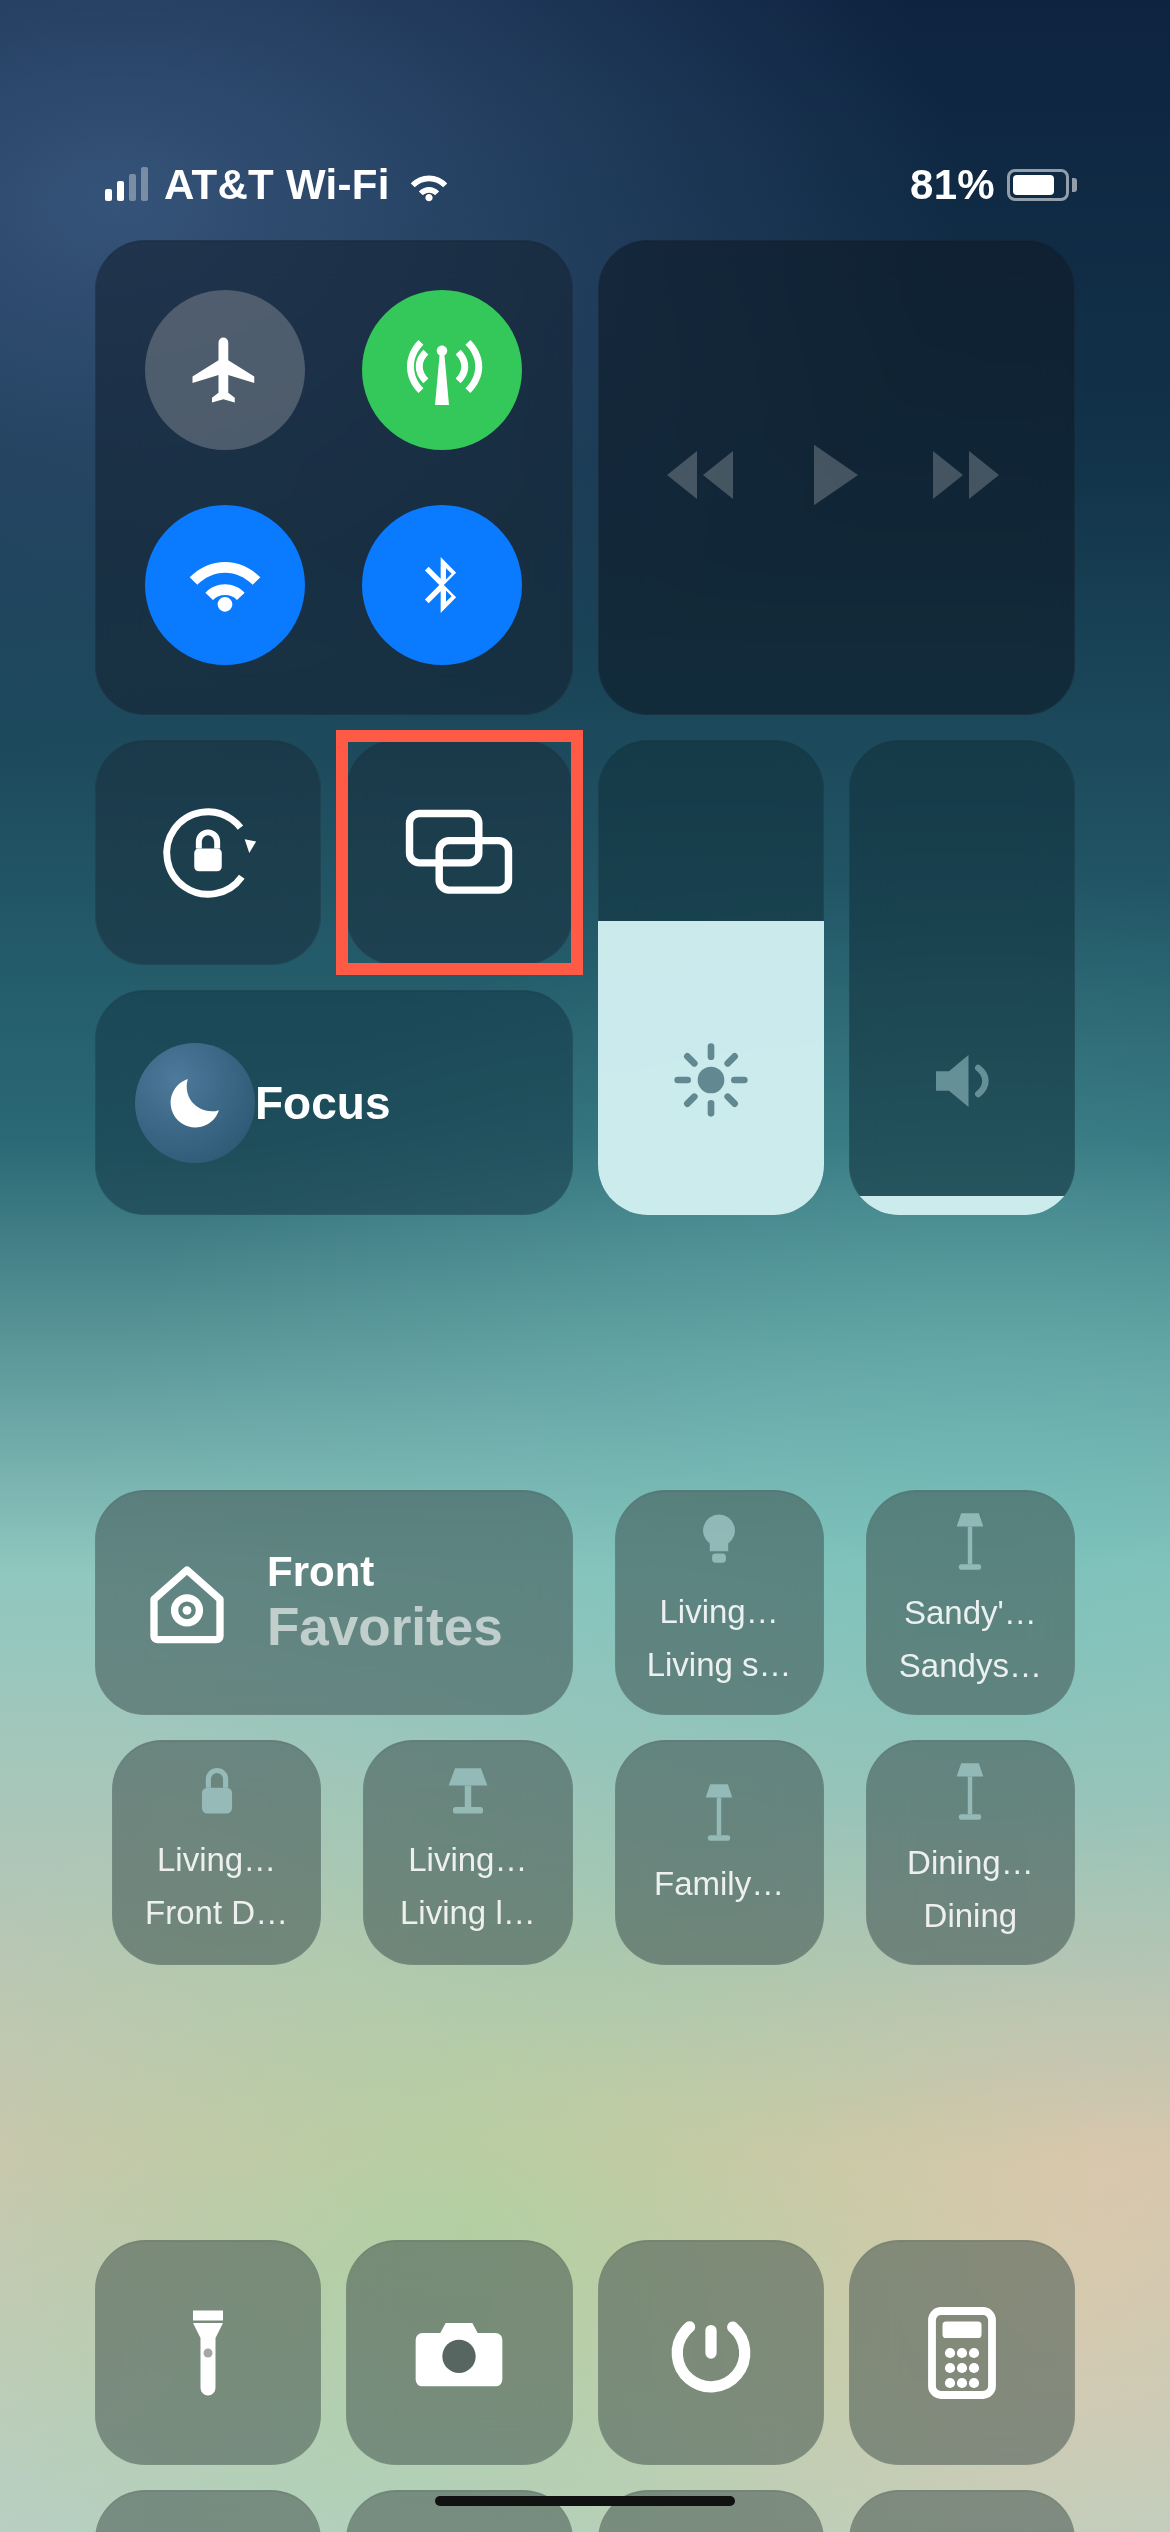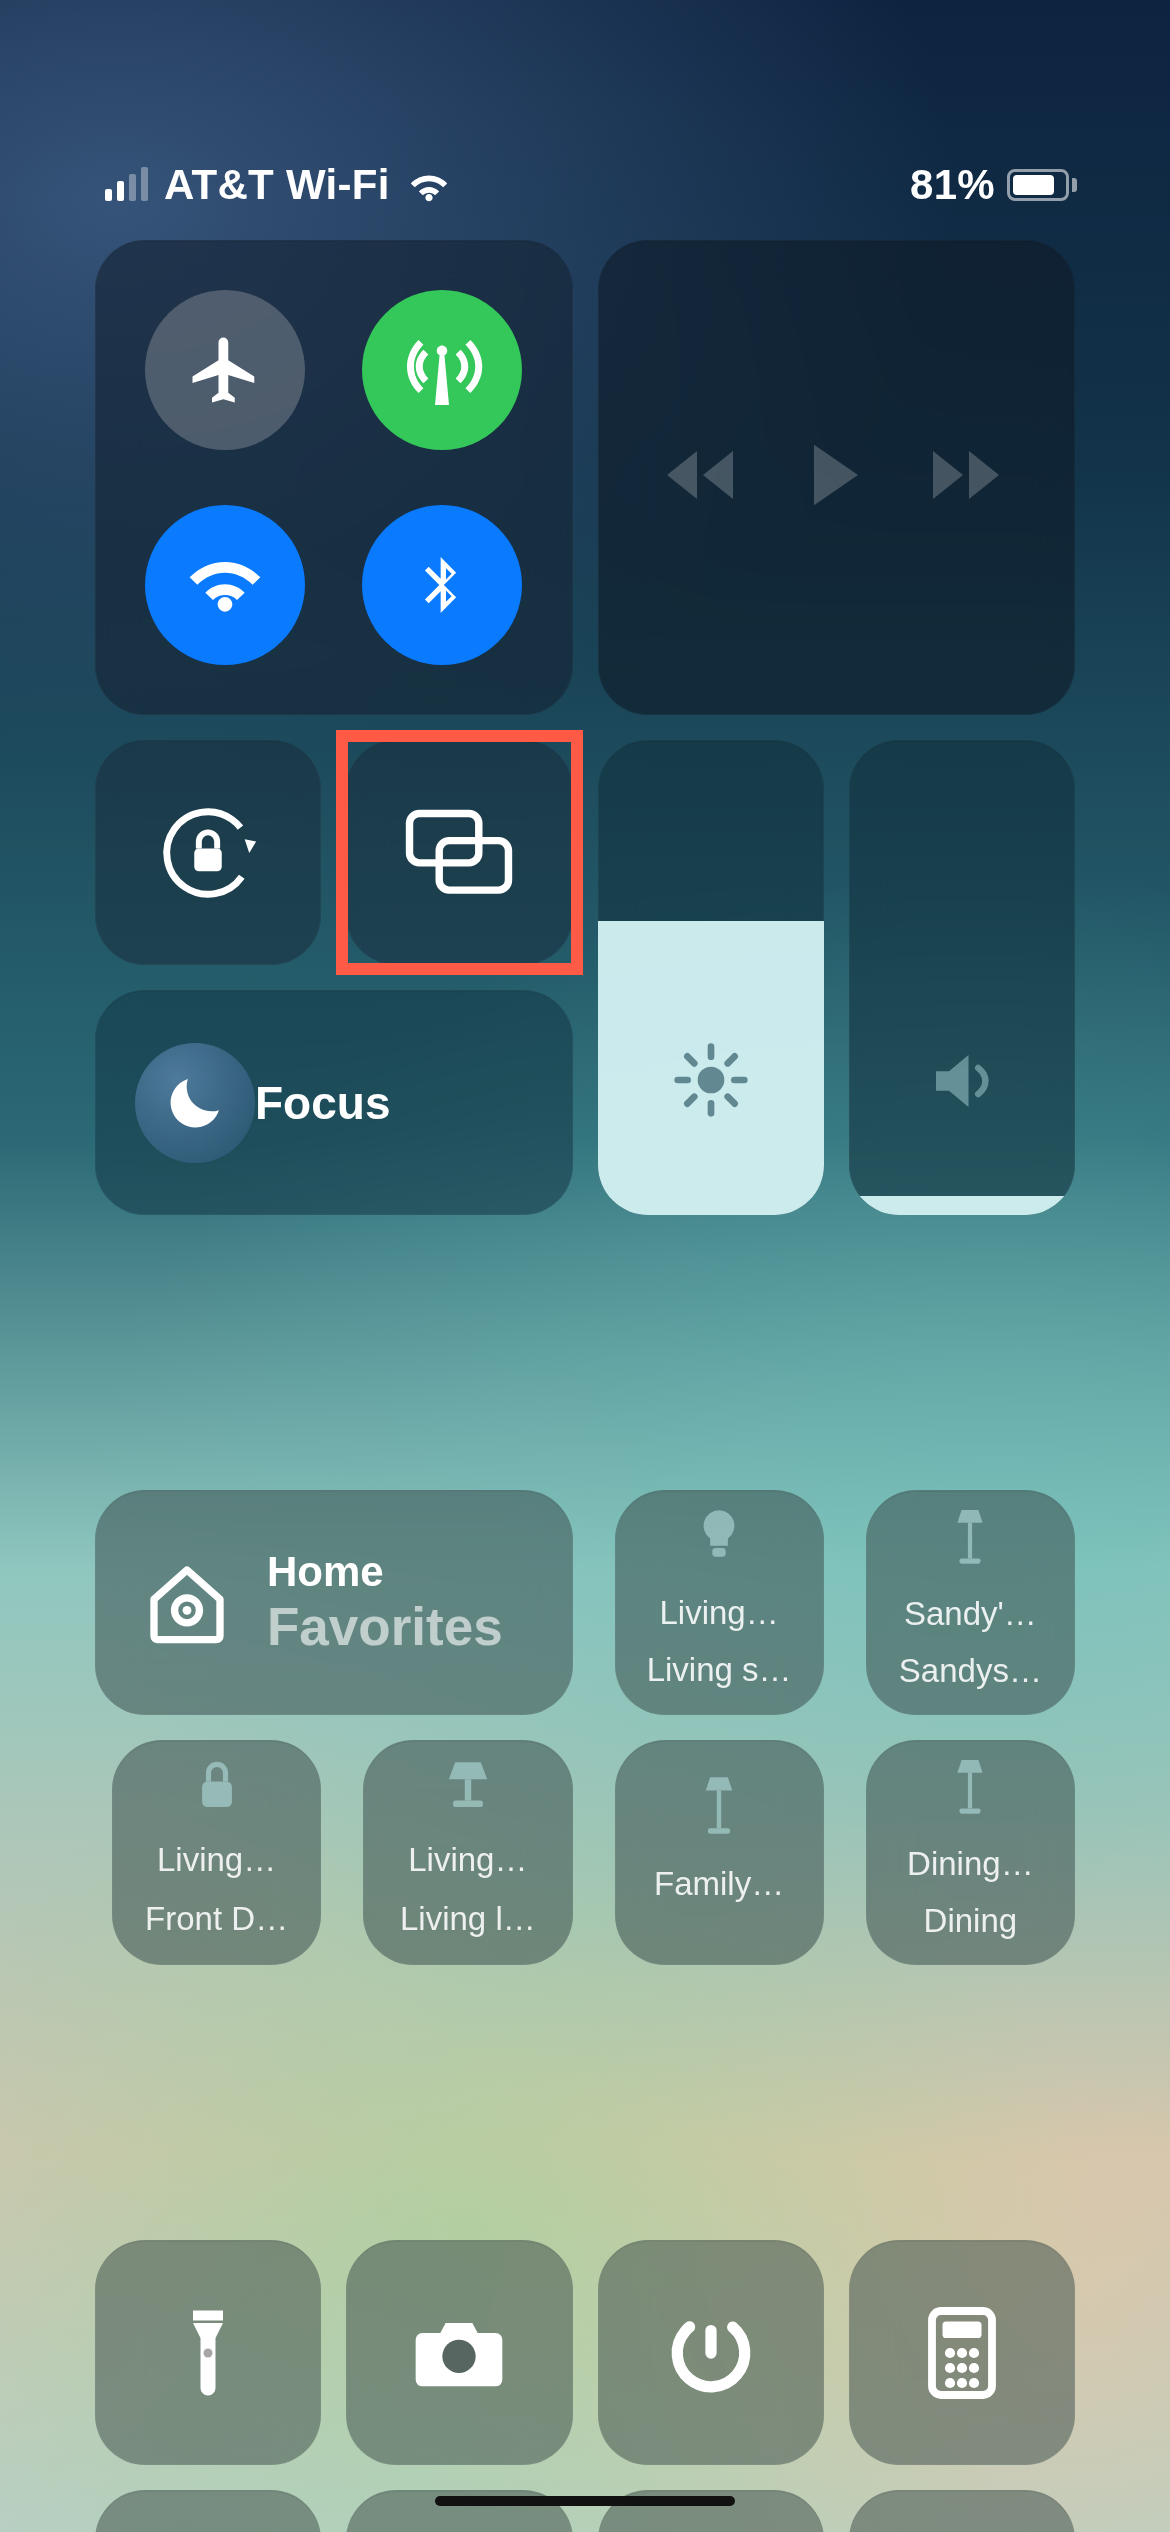--- a/index.html
+++ b/index.html
@@ -59,21 +59,21 @@
   .focus{grid-column:1/3;grid-row:4;display:flex;align-items:center;padding:0 0 0 40px;border-radius:62px;background:rgba(20,55,70,.55);}
   .focus .circ{width:120px;height:120px;background:radial-gradient(circle at 35% 30%, rgba(120,160,210,.55), rgba(50,90,140,.35));}
   .focus-label{font-size:46px;font-weight:600;}
   
   .spacer{grid-column:1/5;grid-row:5;background:transparent;}
   .spacer-half{grid-column:1/5;grid-row:8;background:transparent;height:60px;}
   
   .home{grid-column:1/3;grid-row:6;display:flex;align-items:center;gap:36px;padding:0 0 0 48px;background:rgba(60,80,80,.55);}
   .home-text .t1{font-size:42px;font-weight:600;}
   .home-text .t2{font-size:53px;font-weight:700;color:rgba(255,255,255,.6);}
-  .dev{background:rgba(60,80,78,.55);display:flex;flex-direction:column;align-items:center;justify-content:center;padding:18px 30px 26px;text-align:center;gap:18px;margin-left:17px;}
+  .dev{background:rgba(60,80,78,.55);display:flex;flex-direction:column;align-items:center;justify-content:center;padding:18px 30px 26px;text-align:center;gap:11px;margin-left:17px;}
   .dev .dl1,.dev .dl2{font-size:33px;font-weight:500;color:rgba(255,255,255,.88);line-height:1.25;max-width:100%;overflow:hidden;text-overflow:ellipsis;white-space:nowrap;}
   .dev svg{margin-bottom:8px;opacity:.75;}
   .dev-a{grid-column:3;grid-row:6;}
   .dev-b{grid-column:4;grid-row:6;text-align:center;}
   .dev-c{grid-column:1;grid-row:7;}
   .dev-d{grid-column:2;grid-row:7;}
   .dev-e{grid-column:3;grid-row:7;}
   .dev-f{grid-column:4;grid-row:7;}
   
   .u1{grid-column:1;grid-row:9;} .u2{grid-column:2;grid-row:9;} .u3{grid-column:3;grid-row:9;} .u4{grid-column:4;grid-row:9;}
@@ -201,21 +201,21 @@
 
   <div class="spacer"></div>
 
   <div class="tile home shadow">
     <svg width="88" height="88" viewBox="0 0 24 24">
         <path fill="none" stroke="#fff" stroke-width="2" stroke-linejoin="round" d="M3 11l9-8 9 8v10a1 1 0 0 1-1 1H4a1 1 0 0 1-1-1V11z"></path>
         <circle cx="12" cy="14" r="3.4" fill="none" stroke="#fff" stroke-width="2"></circle>
         <circle cx="12" cy="14" r="1.2" fill="#fff"></circle>
       </svg>
     <div class="home-text">
-      <div class="t1">Home</div>
+      <div class="t1">Front</div>
       <div class="t2">Favorites</div>
     </div>
   </div>
 
   <div class="tile dev dev-a shadow">
     <svg width="46" height="60" viewBox="0 0 20 26">
         <path fill="rgba(170,210,210,.9)" d="M10 1a7 7 0 0 0-4 12.7V17h8v-3.3A7 7 0 0 0 10 1z"></path>
         <rect x="7" y="18" width="6" height="4" rx="1.5" fill="rgba(170,210,210,.9)"></rect>
       </svg>
     <div class="dl1">Living…</div>

